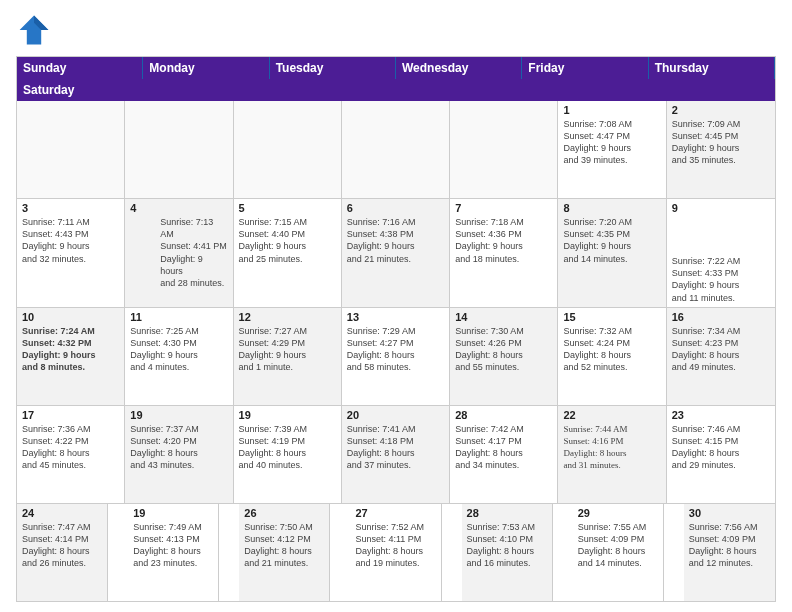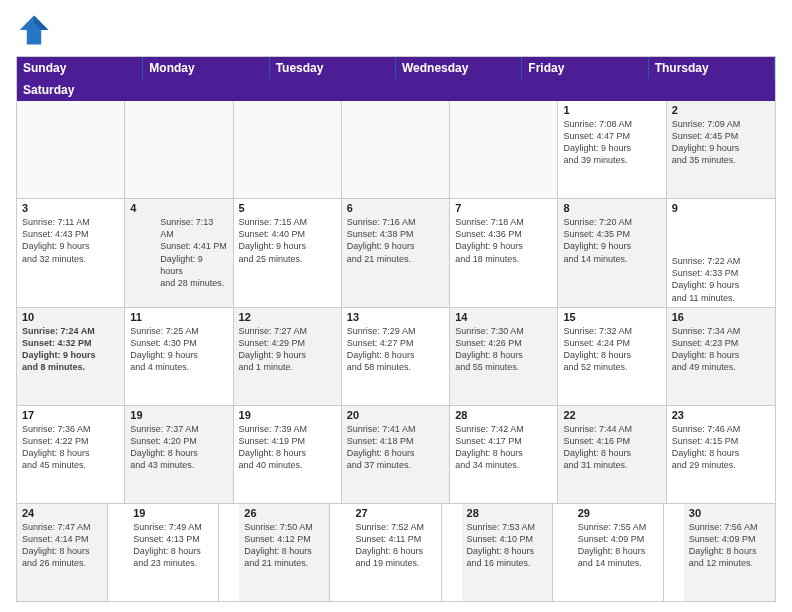--- a/index.html
+++ b/index.html
@@ -300,21 +300,21 @@
           </div>
           <div class="cal-cell">
             <div class="day-number">28</div>
             <div class="day-info" style="white-space: pre-line;">Sunrise: 7:42 AM
 Sunset: 4:17 PM
 Daylight: 8 hours
 and 34 minutes.</div>
           </div>
           <div class="cal-cell shaded">
             <div class="day-number">22</div>
-            <div class="day-info" style="white-space: pre-line;">Sunrise: 7:44 AM
+            <div class="day-info" style="white-space: pre-line; font-family: Liberation Serif, serif;">Sunrise: 7:44 AM
 Sunset: 4:16 PM
 Daylight: 8 hours
 and 31 minutes.</div>
           </div>
           <div class="cal-cell">
             <div class="day-number">23</div>
             <div class="day-info" style="white-space: pre-line;">Sunrise: 7:46 AM
 Sunset: 4:15 PM
 Daylight: 8 hours
 and 29 minutes.</div>

